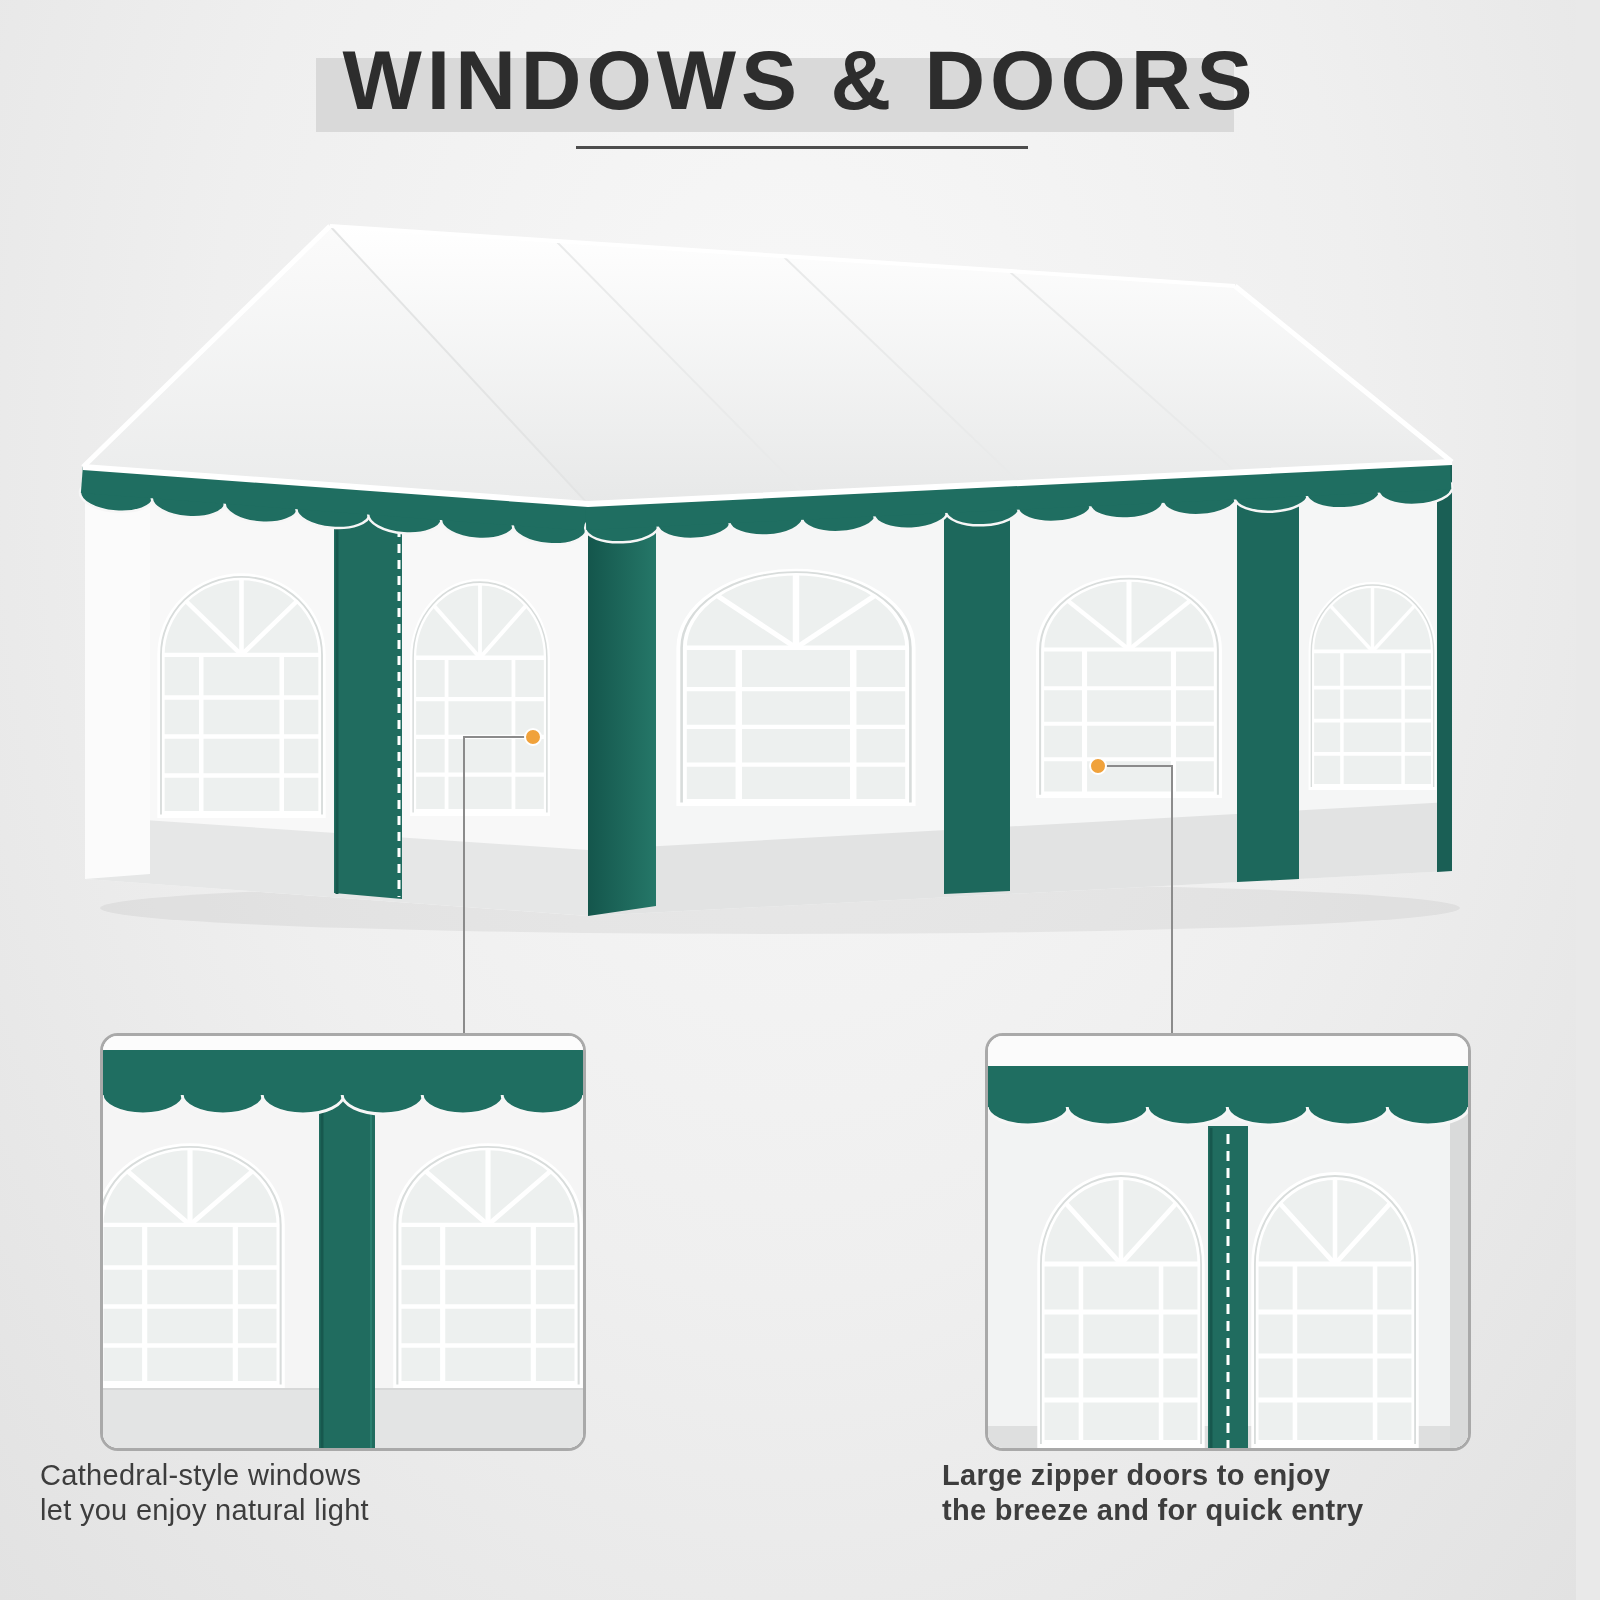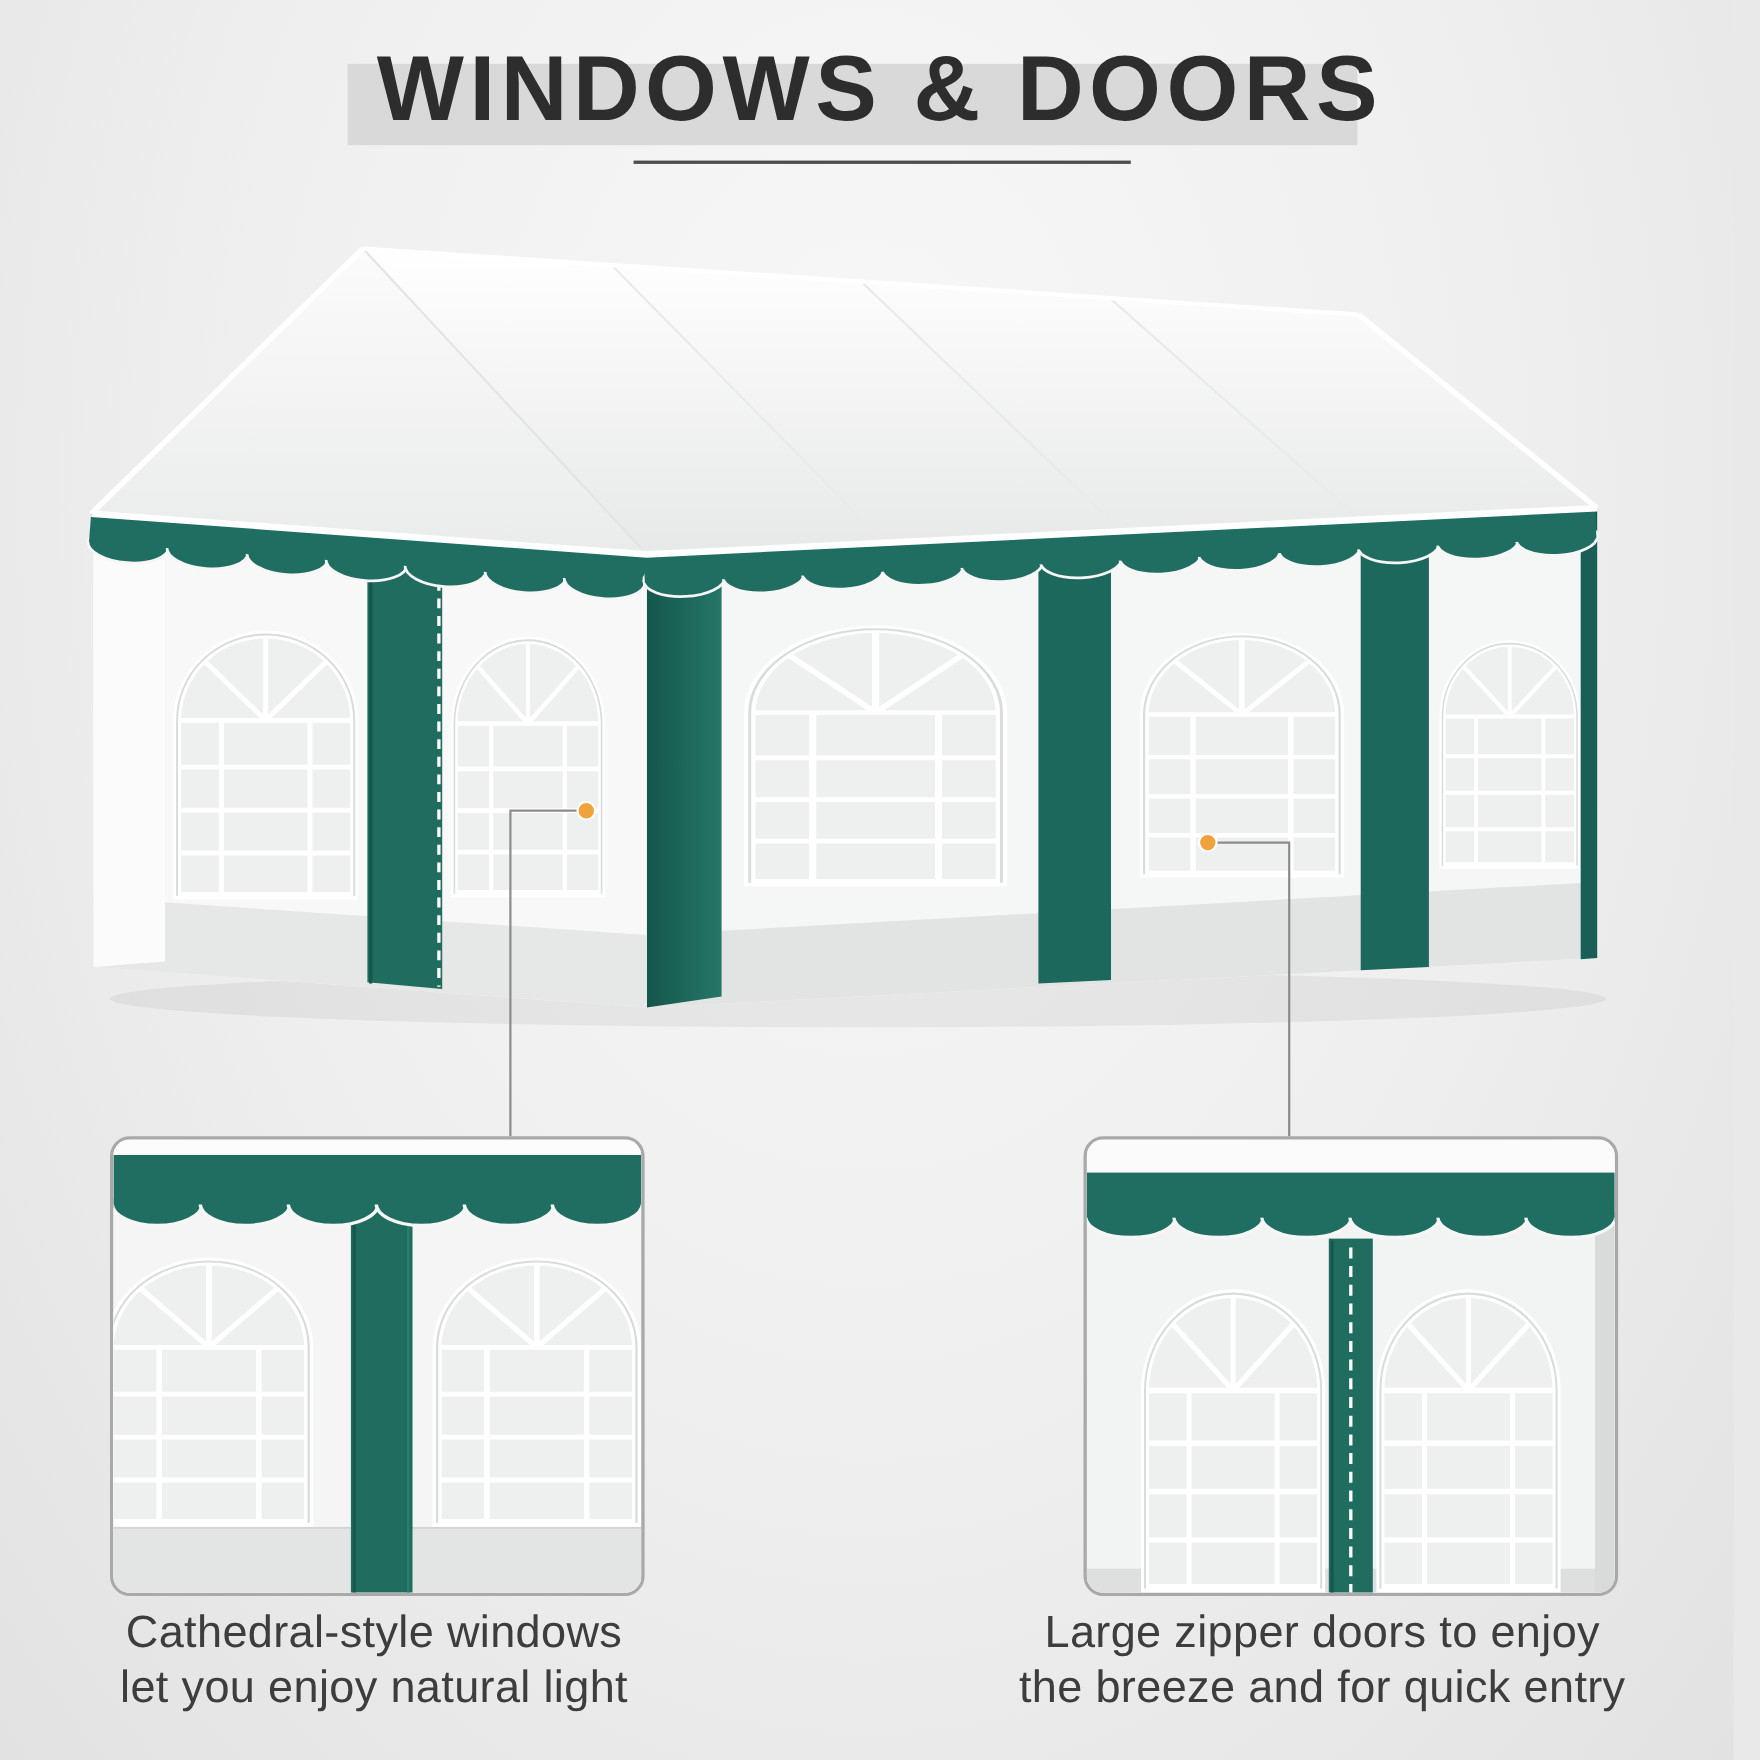--- a/index.html
+++ b/index.html
@@ -33,25 +33,25 @@
     position:absolute;top:1033px;width:480px;height:412px;
     border:3px solid #a9a9a9;border-radius:18px;overflow:hidden;
     background:#f4f4f4;
   }
   .detail-box svg{display:block;width:480px;height:412px;}
   .detail-left{left:100px;}
   .detail-right{left:985px;}
   
   .caption{
     position:absolute;width:600px;margin:0;
-    text-align:center;font-size:41px;line-height:1.22;
+    font-size:29px;line-height:1.22;
     color:#3d3d3d;letter-spacing:0.3px;
   }
   .caption-left{left:40px;top:1458px;}
-  .caption-right{left:902px;top:1458px;}
+  .caption-right{left:942px;top:1458px;font-weight:bold;}
 </style>
 </head>
 <body>
 
 <div class="page">
 
   <div class="title-bar"></div>
   <h1 class="page-title">WINDOWS &amp; DOORS</h1>
   <div class="title-underline"></div>
 

